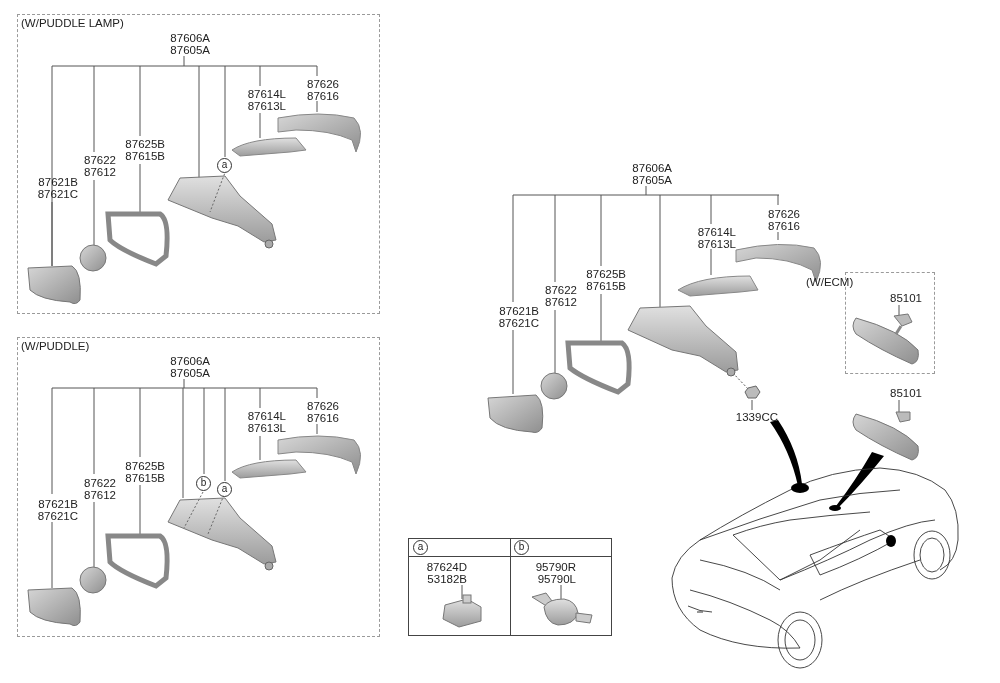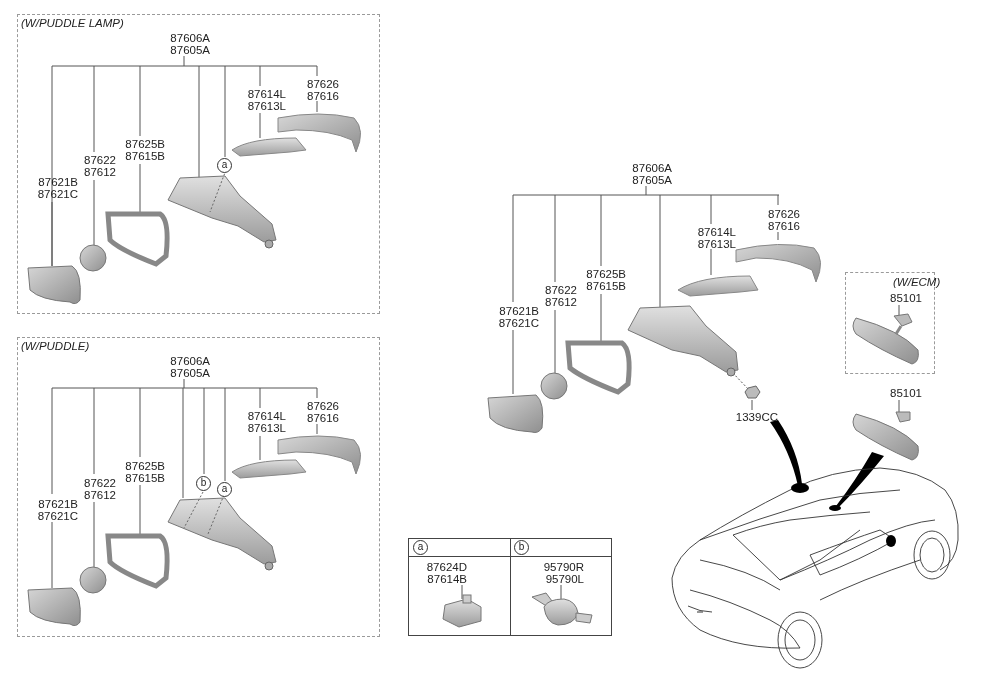--- a/index.html
+++ b/index.html
@@ -1,18 +1,18 @@
 <!DOCTYPE html>
 <html><head>
 <meta charset="utf-8">
 <style>
   html,body{margin:0;padding:0;background:#fff;}
   body{width:1000px;height:683px;position:relative;overflow:hidden;font-family:"Liberation Sans",sans-serif;color:#222;}
   .lbl{position:absolute;font-size:11.5px;line-height:12px;text-align:right;white-space:nowrap;color:#222;}
-  .title{position:absolute;font-size:11.5px;color:#222;white-space:nowrap;font-style:italic;}
+  .title{position:absolute;font-size:11.5px;color:#222;white-space:nowrap;}
   svg.diag{position:absolute;left:0;top:0;}
   .box{position:absolute;border:1px dashed #9a9a9a;}
   .legend{position:absolute;left:408px;top:538px;width:202px;height:96px;border:1px solid #444;}
   .legend .cell{position:absolute;top:0;height:96px;}
   .legend .hdr{position:absolute;left:0;top:0;right:0;height:17px;border-bottom:1px solid #444;}
   .circ{position:absolute;width:13px;height:13px;border:1px solid #333;border-radius:50%;font-size:10px;line-height:12px;text-align:center;background:#fff;}
 </style>
 </head>
 <body>
 
@@ -231,42 +231,42 @@
 <div class="lbl" style="left:686px;top:226px;width:50px;">
   <div>87614L</div>
   <div>87613L</div>
 </div>
 <div class="lbl" style="left:756px;top:208px;width:44px;">
   <div>87626</div>
   <div>87616</div>
 </div>
 <div class="lbl" style="left:728px;top:411px;width:50px;">1339CC</div>
 
-<div class="title" style="left:893px;top:276px;">(W/ECM)</div>
+<div class="title" style="left:806px;top:276px;">(W/ECM)</div>
 <div class="lbl" style="left:876px;top:292px;width:46px;">85101</div>
 <div class="lbl" style="left:876px;top:387px;width:46px;">85101</div>
 
 <div class="legend">
   <div class="cell" style="left:0;width:101px;border-right:1px solid #444;">
     <div class="hdr"></div>
     <div class="circ" style="left:4px;top:1px;">a</div>
     <div class="lbl" style="left:8px;top:22px;width:50px;">
       <div>87624D</div>
-      <div>87614B</div>
+      <div>53182B</div>
     </div>
     <svg style="position:absolute;left:28px;top:46px;" width="50" height="44">
       <line x1="25" y1="0" x2="25" y2="14" stroke="#555"></line>
       <path d="M8,20 L30,14 L44,22 L44,36 L22,42 L6,34 Z" fill="url(#g2)" stroke="#777"></path>
       <rect x="26" y="10" width="8" height="8" fill="#ccc" stroke="#777"></rect>
     </svg>
   </div>
   <div class="cell" style="left:101px;width:101px;">
     <div class="hdr"></div>
     <div class="circ" style="left:4px;top:1px;">b</div>
-    <div class="lbl" style="left:24px;top:22px;width:50px;">
+    <div class="lbl" style="left:16px;top:22px;width:50px;">
       <div>95790R</div>
       <div>95790L</div>
     </div>
     <svg style="position:absolute;left:18px;top:46px;" width="70" height="44">
       <line x1="33" y1="0" x2="33" y2="14" stroke="#555"></line>
       <path d="M4,12 L18,8 L24,16 L20,22 Z" fill="#ccc" stroke="#777"></path>
       <path d="M16,22 Q20,14 36,14 Q48,16 50,28 Q46,40 30,40 Q18,38 16,22 Z" fill="url(#g2)" stroke="#777"></path>
       <path d="M48,28 L64,30 L62,38 L48,36 Z" fill="#ccc" stroke="#777"></path>
     </svg>
   </div>

